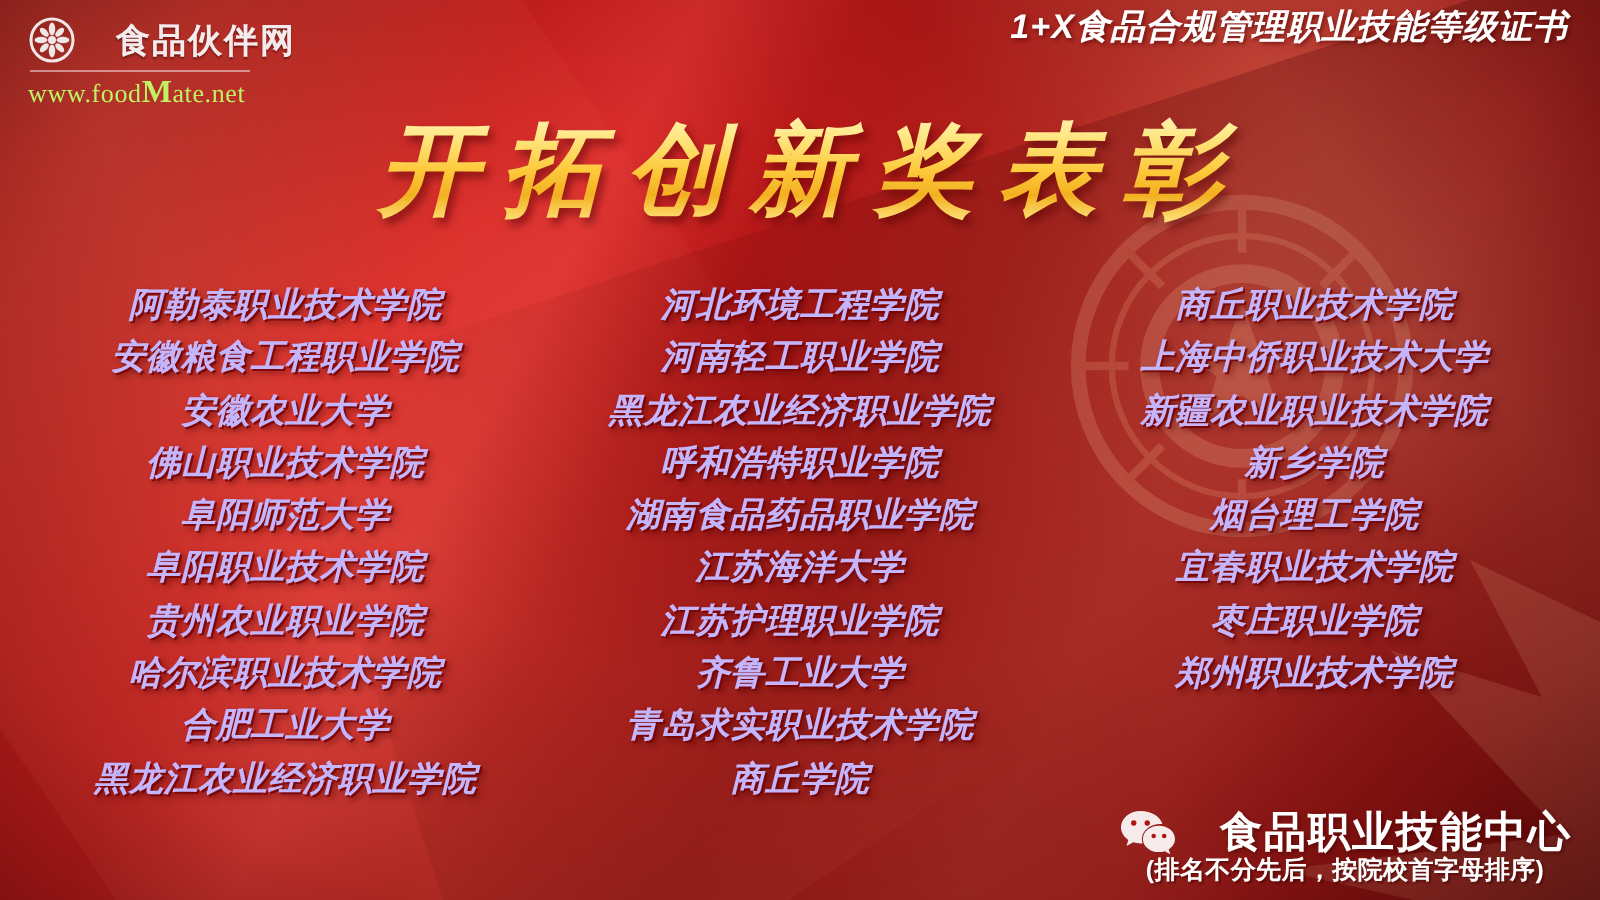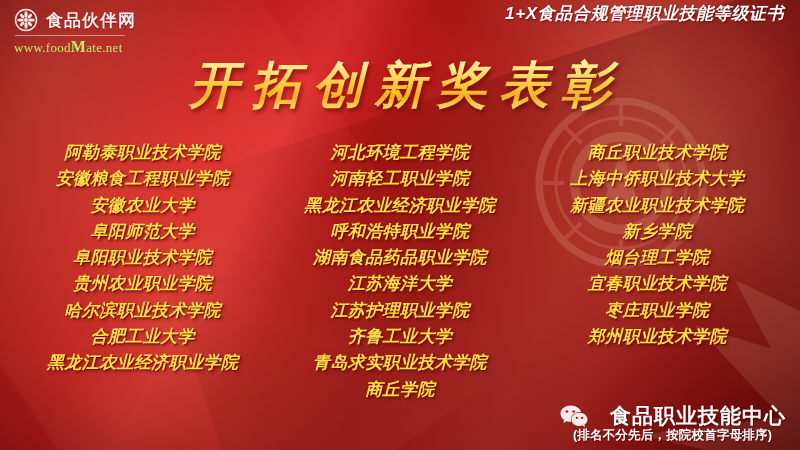--- a/index.html
+++ b/index.html
@@ -134,21 +134,21 @@
   .logo-block {
     position: absolute;
     left: 14px; top: 8px;
     display: flex;
     flex-direction: column;
     align-items: flex-start;
   }
   .logo-row {
     display: flex;
     align-items: center;
-    gap: 8px;
+    gap: 20px;
   }
   .logo-mark { width: 24px; height: 24px; display: block; }
   .logo-cn {
     font-size: 17px;
     font-weight: bold;
     color: #f4ecec;
     letter-spacing: 1px;
     text-shadow: 0 1px 1px rgba(60,0,0,0.5);
   }
   .logo-rule {
@@ -217,21 +217,21 @@
   .col {
     flex: 1 1 0;
     display: flex;
     flex-direction: column;
     align-items: center;
   }
   .school {
     font-size: 17px;
     font-weight: bold;
     font-style: italic;
-    color: #fde047;
+    color: #c4b5fd;
     line-height: 26.3px;
     letter-spacing: 0.4px;
     white-space: nowrap;
     text-shadow:
        1px 1px 0 rgba(120,4,4,0.85),
        2px 2px 3px rgba(70,0,0,0.55);
   }
 
   
   .footer {
@@ -328,20 +328,21 @@
 
   <div class="header-right">1+X食品合规管理职业技能等级证书</div>
 
   <div class="title">开拓创新奖表彰</div>
 
   <div class="columns">
     <div class="col">
       <div class="school">阿勒泰职业技术学院</div>
       <div class="school">安徽粮食工程职业学院</div>
       <div class="school">安徽农业大学</div>
+      <div class="school">佛山职业技术学院</div>
       <div class="school">阜阳师范大学</div>
       <div class="school">阜阳职业技术学院</div>
       <div class="school">贵州农业职业学院</div>
       <div class="school">哈尔滨职业技术学院</div>
       <div class="school">合肥工业大学</div>
       <div class="school">黑龙江农业经济职业学院</div>
     </div>
     <div class="col">
       <div class="school">河北环境工程学院</div>
       <div class="school">河南轻工职业学院</div>

